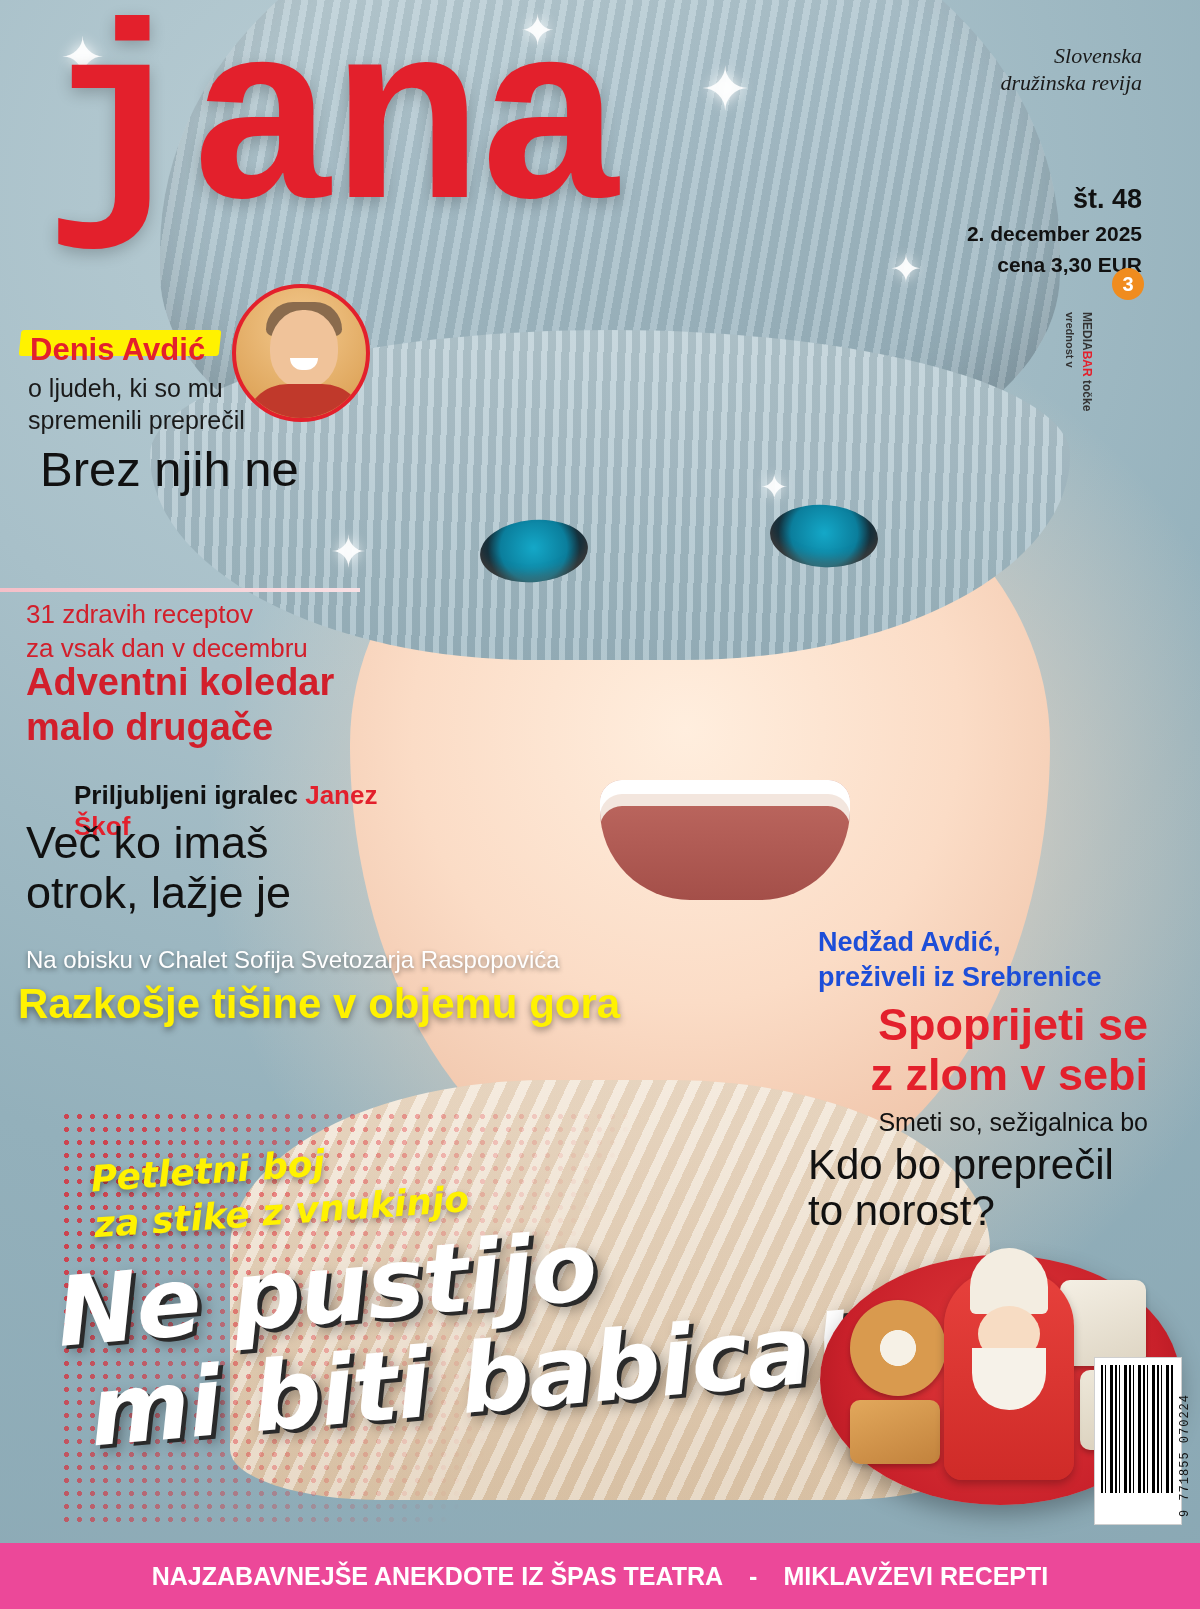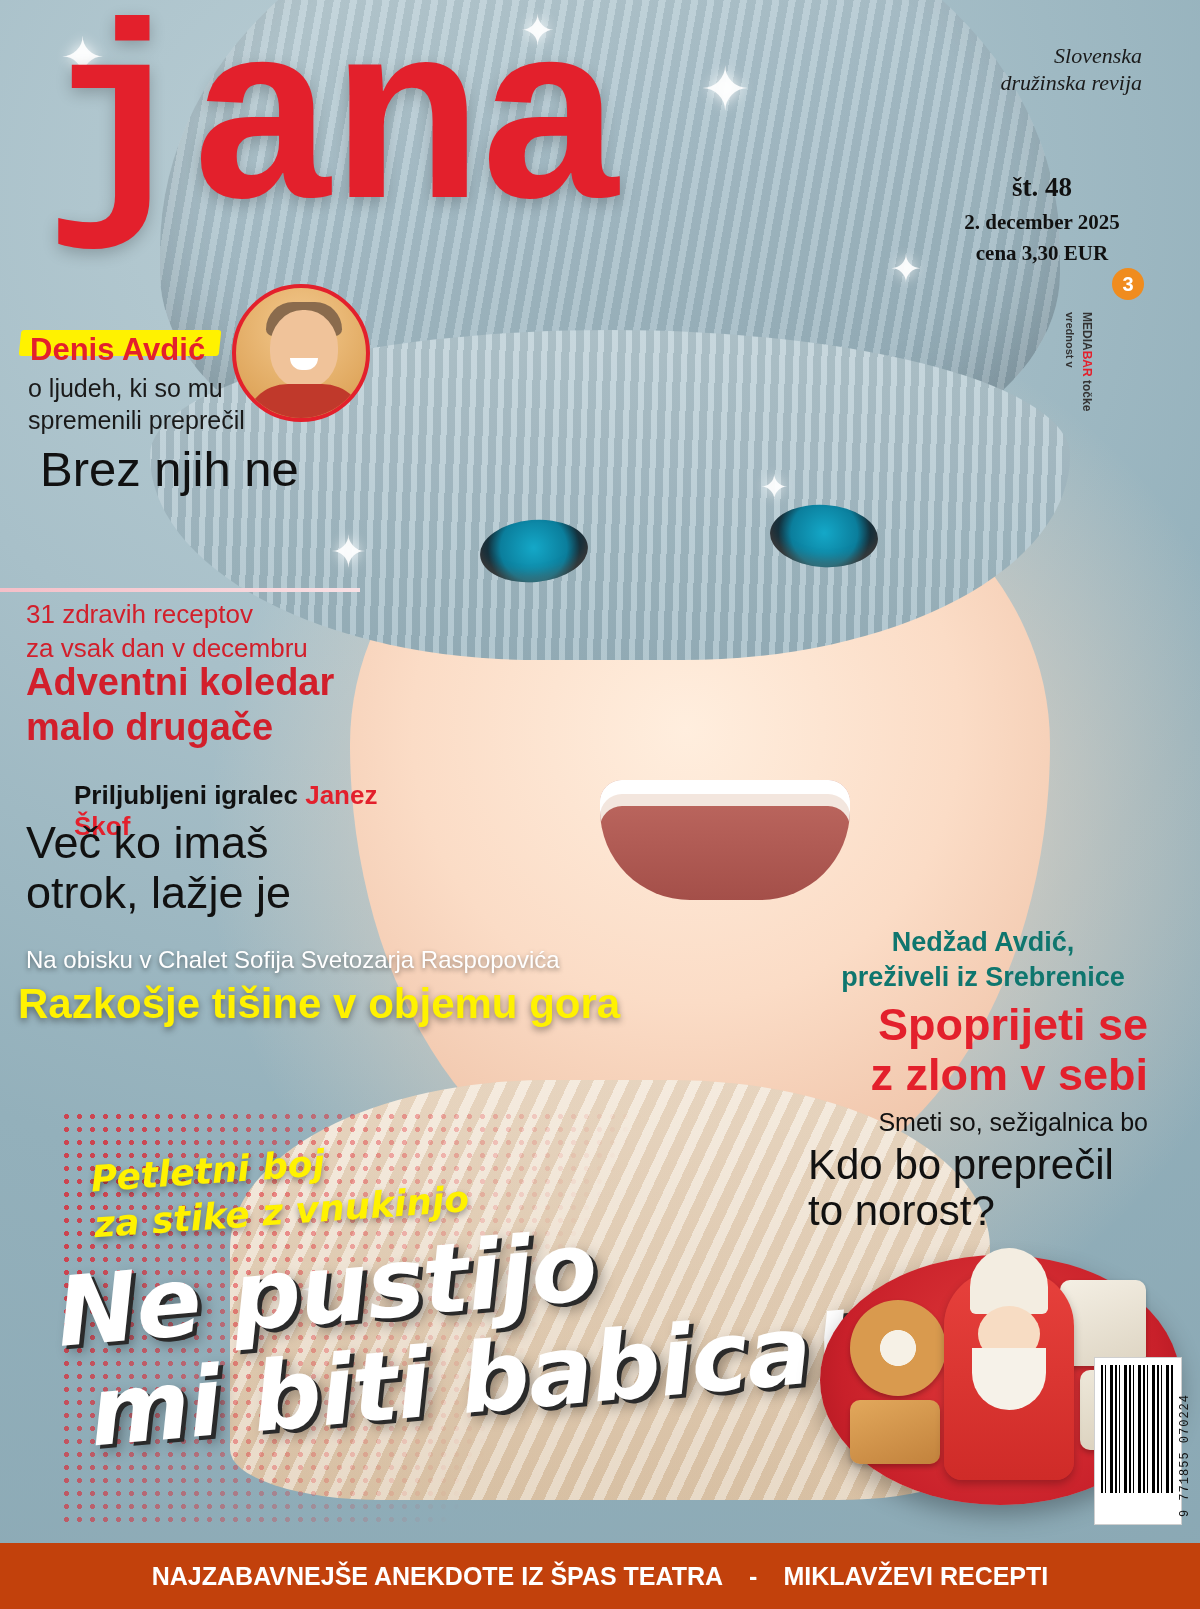--- a/index.html
+++ b/index.html
@@ -117,28 +117,27 @@
     width: 190px;
     text-align: right;
     font-family: "Liberation Serif", serif;
     font-style: italic;
     font-size: 22px;
     line-height: 1.24;
     color: #1a1a1a;
   }
   .issue-info {
     position: absolute;
-    right: 58px; top: 168px;
+    right: 58px; top: 180px;
     width: 200px;
-    text-align: center;
+    text-align: right;
     font-size: 21px;
     font-weight: 700;
     line-height: 1.45;
     color: #111;
-    font-family: Liberation Serif, serif;
   }
   .issue-info .issue-no { font-size: 27px; }
 
   
   .media-badge {
     position: absolute;
     right: 52px; top: 268px;
     width: 40px; height: 160px;
   }
   .media-badge .circle {
@@ -279,22 +278,22 @@
     width: 640px;
     font-size: 42px; font-weight: 700; color: #fff200;
     text-shadow: 0 3px 7px rgba(0,0,0,0.45);
   }
 
   
   .nedzad-sub {
     position: absolute;
     right: 52px; top: 925px;
     width: 330px;
-    text-align: center;
-    font-size: 27px; font-weight: 700; line-height: 1.3; color: #0f766e;
+    text-align: left;
+    font-size: 27px; font-weight: 700; line-height: 1.3; color: #1d4ed8;
   }
   .nedzad-head {
     position: absolute;
     right: 52px; top: 1000px;
     width: 330px;
     text-align: right;
     font-size: 45px; font-weight: 700; line-height: 1.1; color: #e3202c;
   }
   .smeti-sub {
     position: absolute;
@@ -414,21 +413,21 @@
     writing-mode: vertical-rl;
     transform: rotate(180deg);
     letter-spacing: 1px;
   }
 
   
   .bottom-bar {
     position: absolute;
     left: 0; bottom: 0;
     width: 1200px; height: 66px;
-    background: #c2410c;
+    background: #ec4899;
     display: flex;
     align-items: center;
     justify-content: center;
     gap: 26px;
     color: #ffffff;
     font-size: 25px;
     font-weight: 700;
   }
   .bottom-bar .sep { color: #ffffff; }
 </style>

